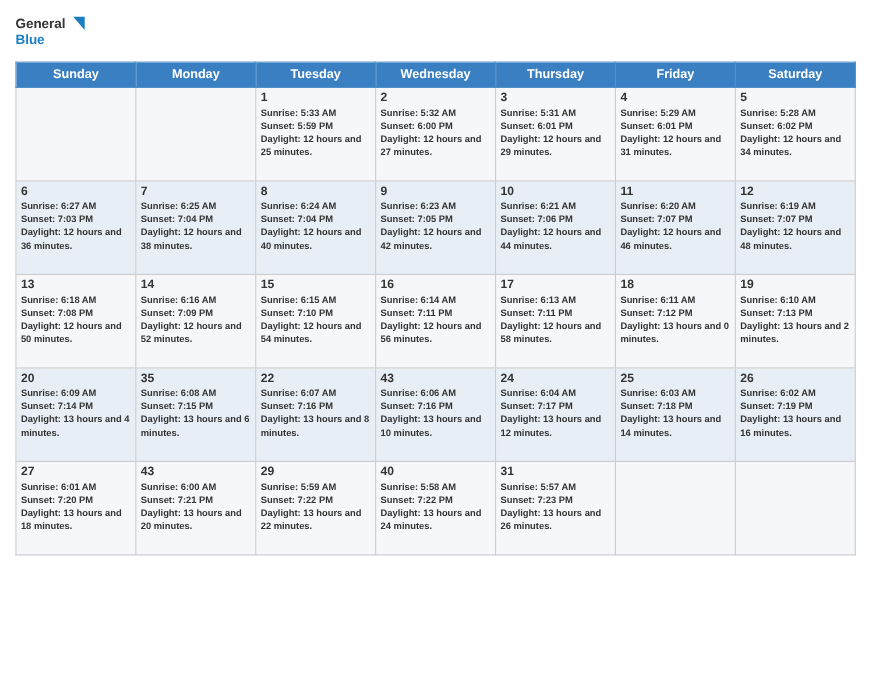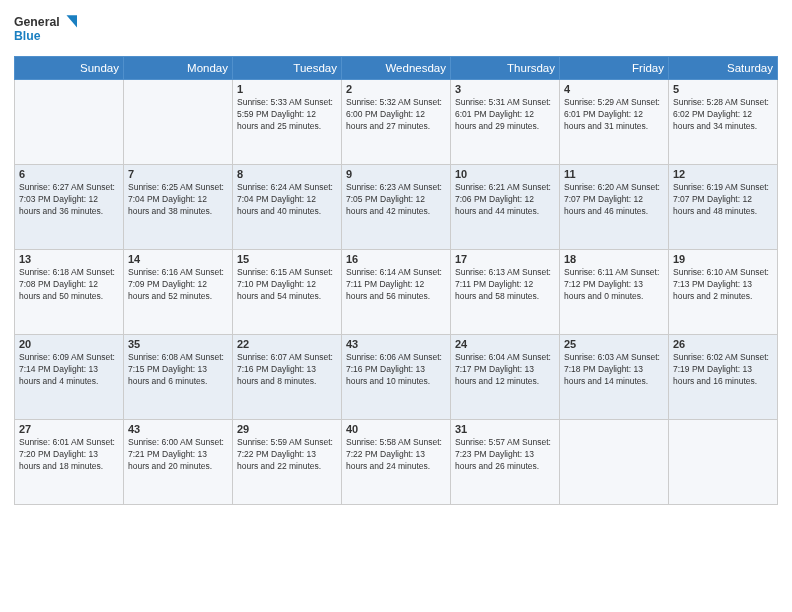--- a/index.html
+++ b/index.html
@@ -40,23 +40,23 @@
     }
     table {
       width: 100%;
       border-collapse: collapse;
       table-layout: fixed;
     }
     thead tr th {
       background-color: #3a7fc1;
       color: #fff;
       font-size: 11.5px;
-      font-weight: normal;
+      font-weight: bold;
       padding: 5px 4px;
-      text-align: right;
+      text-align: center;
       border: 1px solid #5090cc;
     }
     tbody tr td {
       vertical-align: top;
       border: 1px solid #ccc;
       padding: 3px 4px;
       font-size: 9px;
       color: #333;
       height: 85px;
     }
@@ -69,20 +69,21 @@
     .day-num {
       font-size: 11px;
       font-weight: bold;
       display: block;
       margin-bottom: 2px;
     }
     .day-detail {
       font-size: 8.5px;
       line-height: 1.4;
       color: #333;
+      font-weight: bold;
     }
   </style>
 </head>
 <body>
 
 <div class="page">
   <div class="header">
     <div class="logo">
   <svg width="70" height="40" viewBox="0 0 80 42" xmlns="http://www.w3.org/2000/svg">
     <text x="0" y="16" font-size="14" font-weight="bold" font-family="Arial,sans-serif" fill="#333">General</text>

